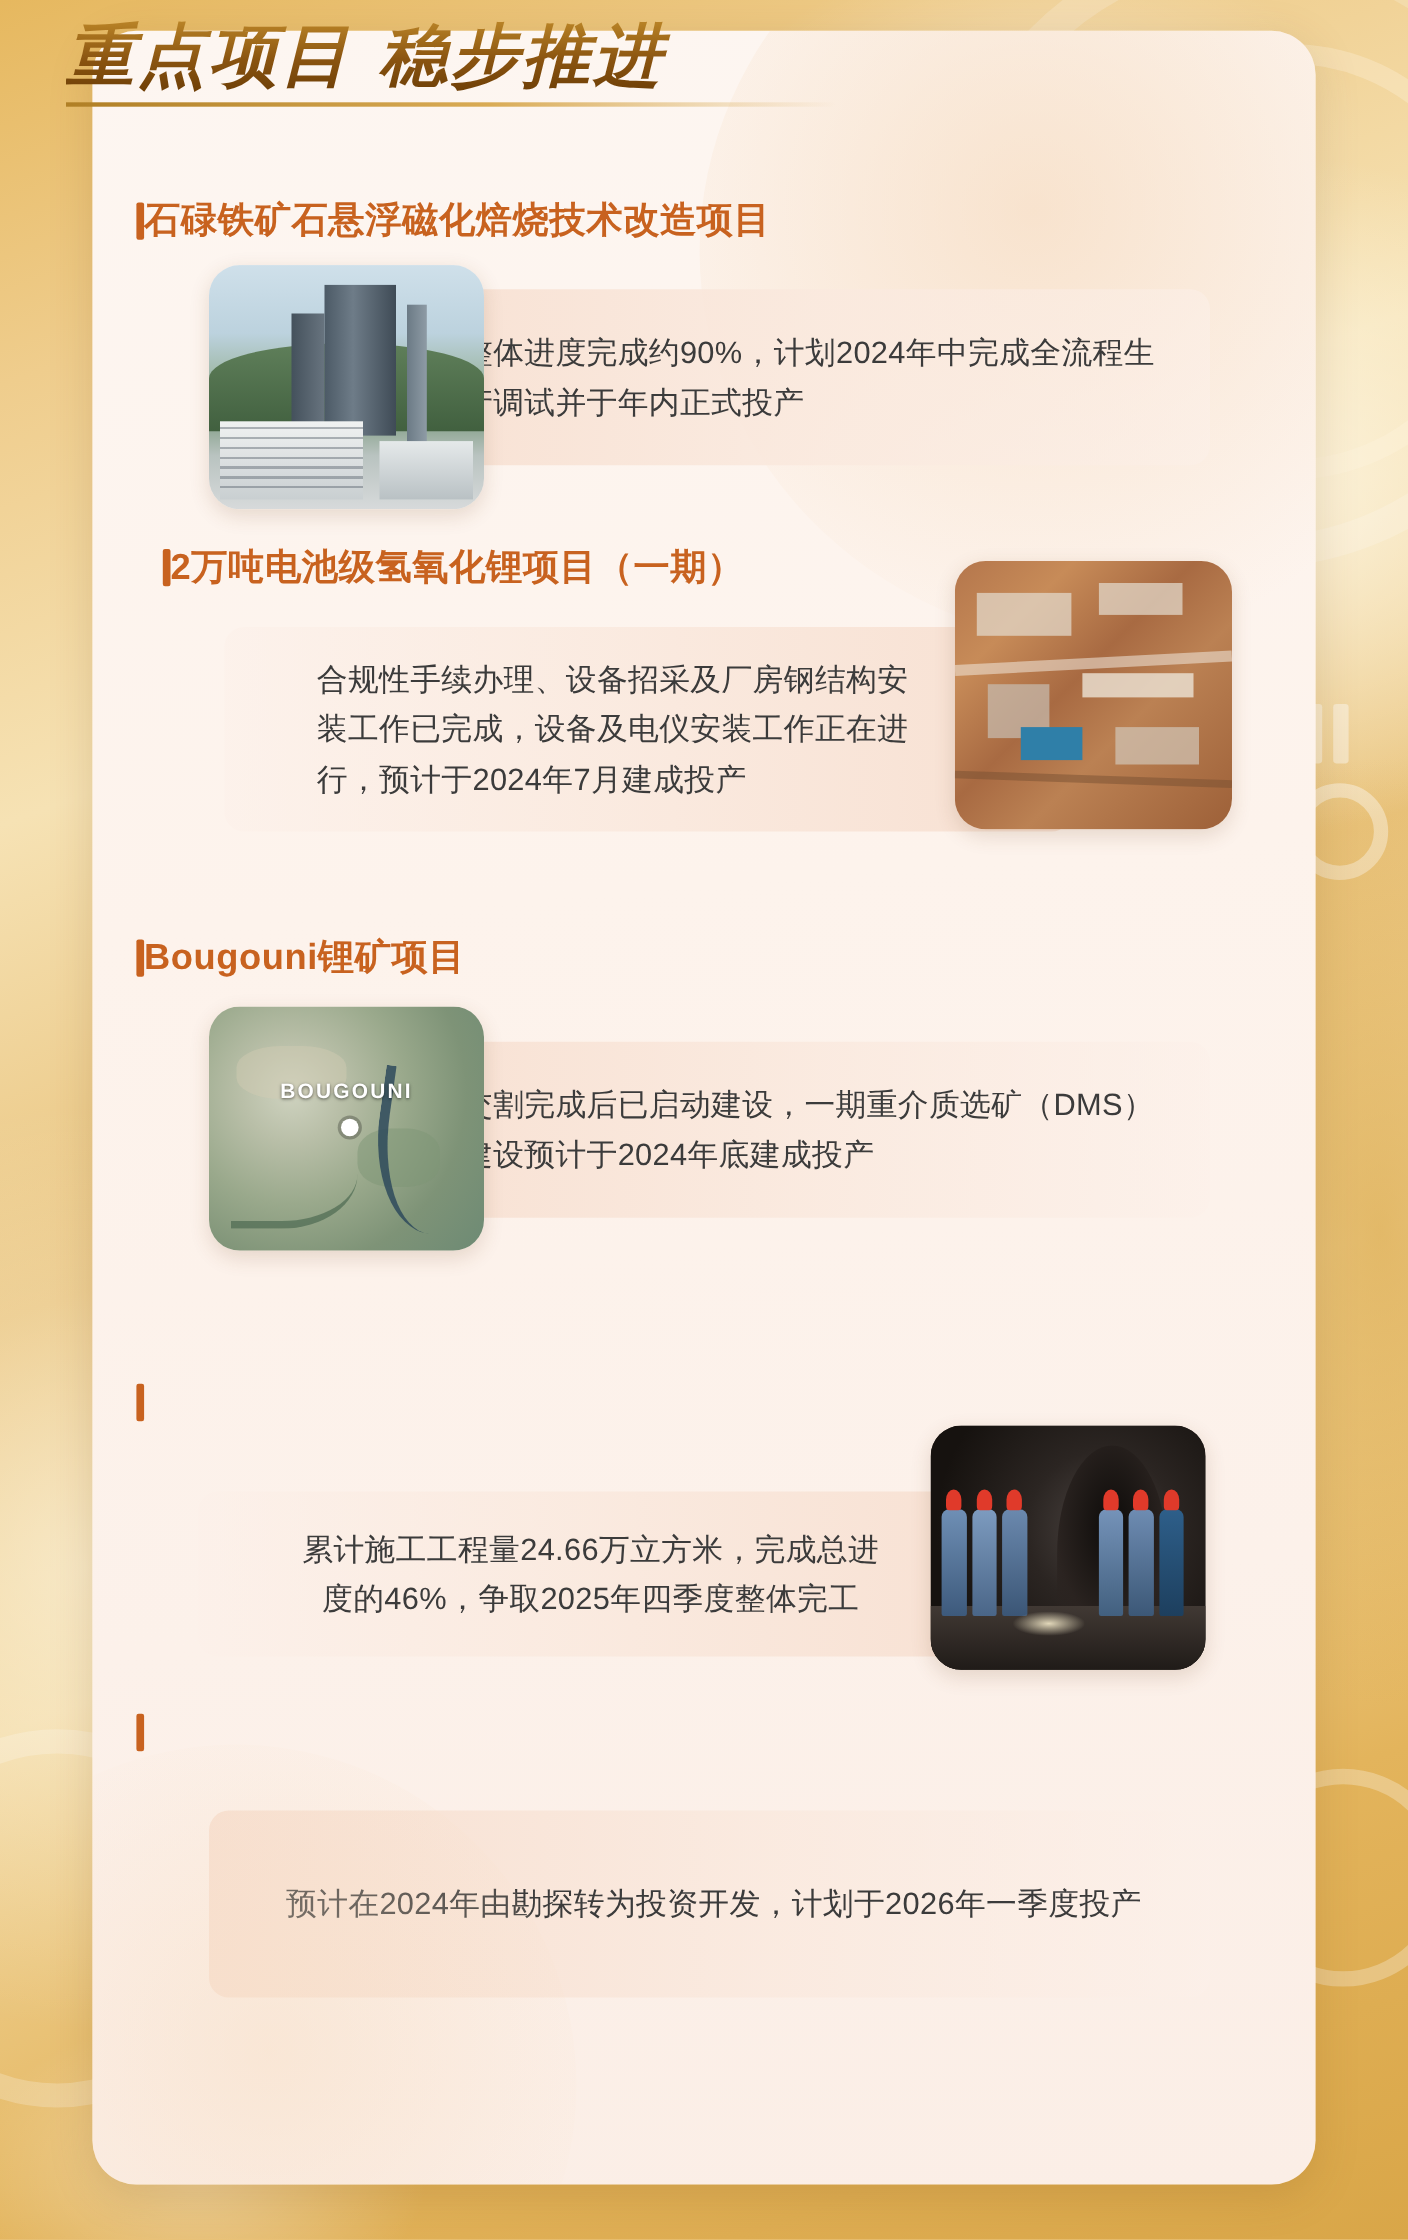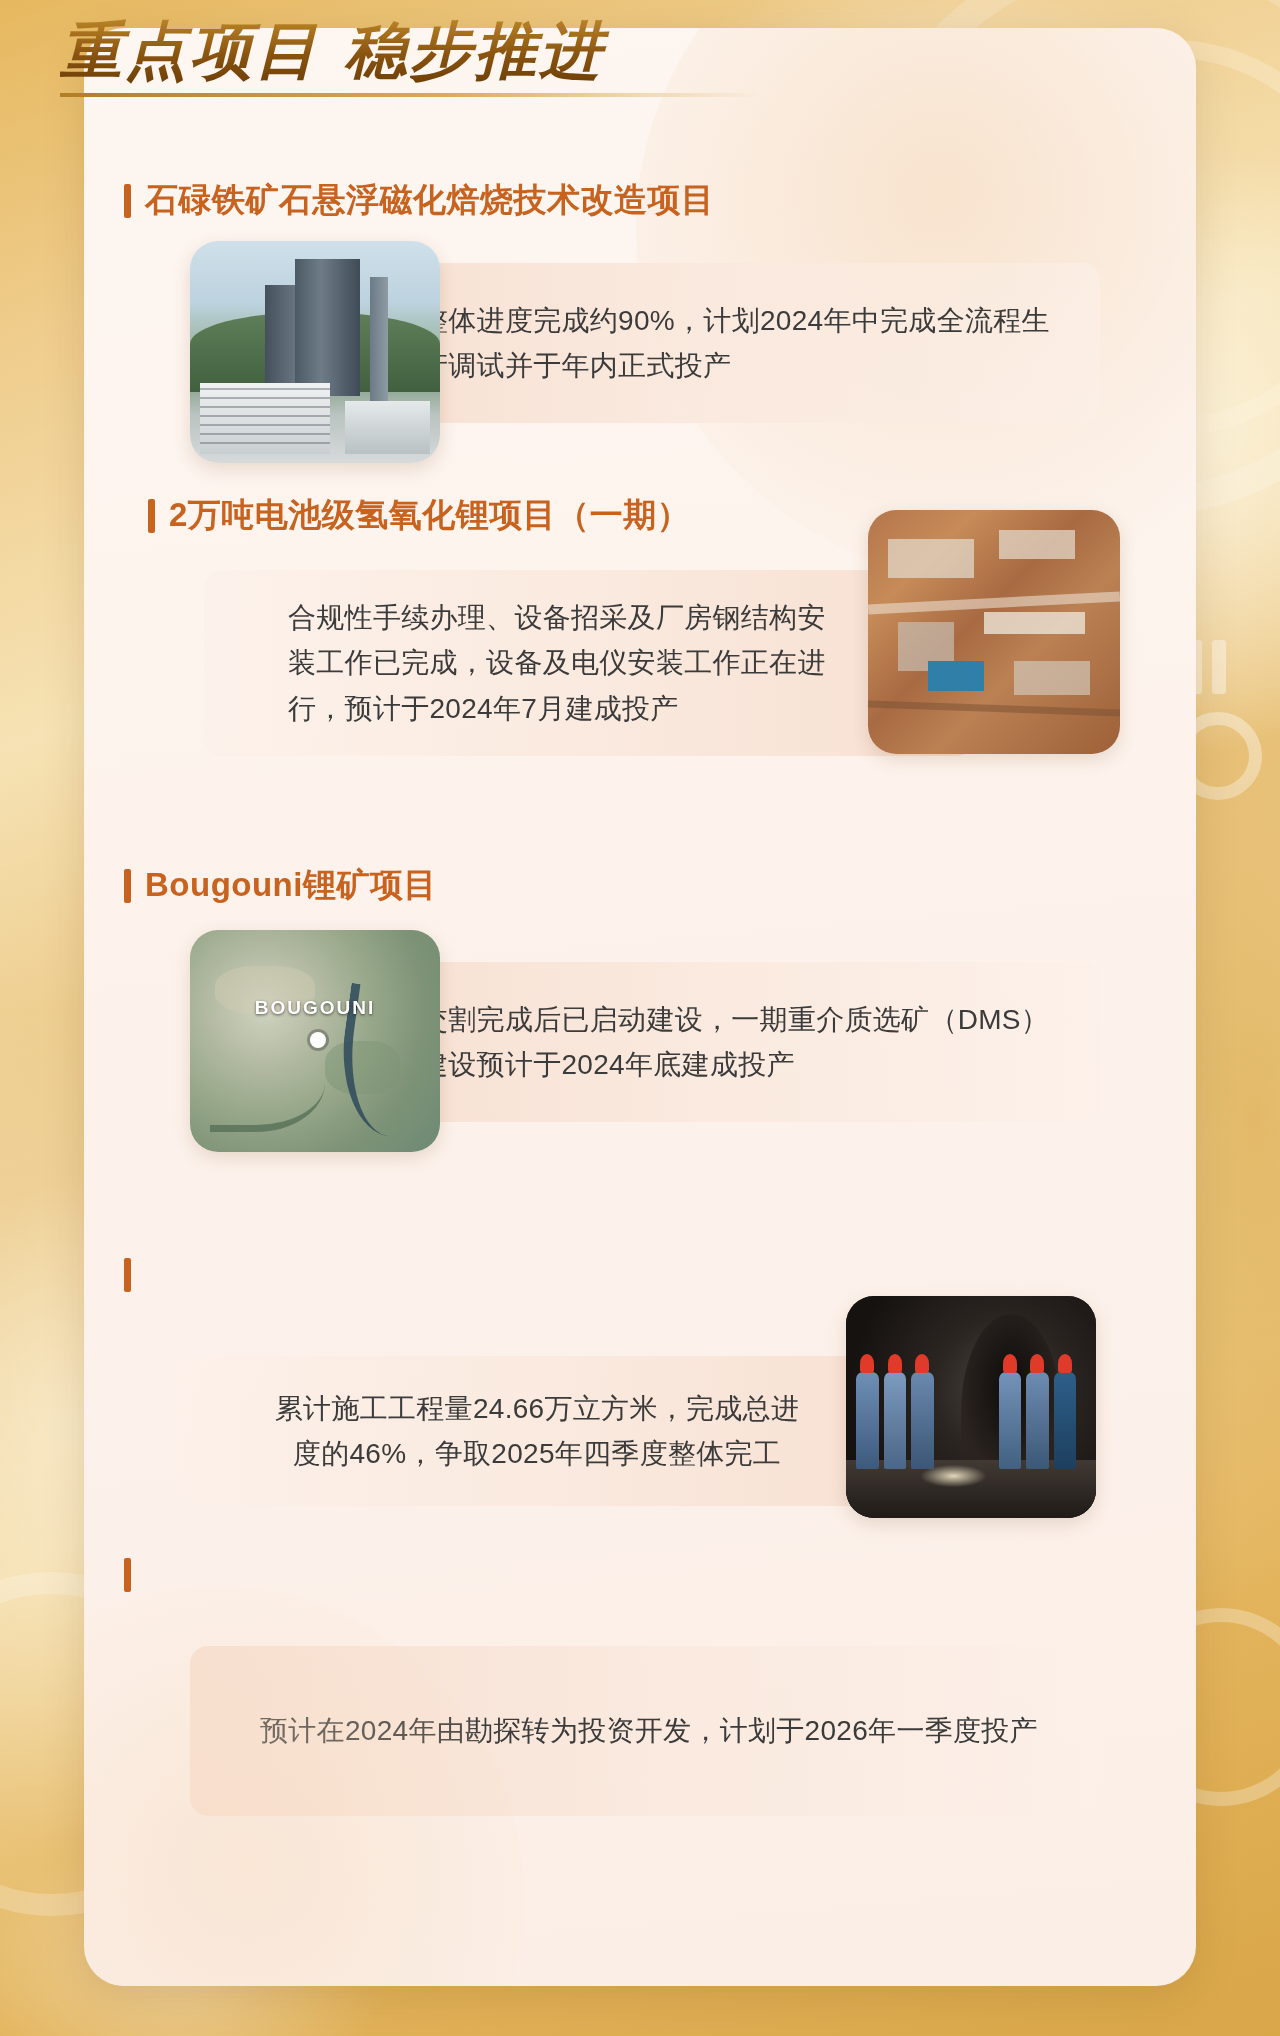--- a/index.html
+++ b/index.html
@@ -137,21 +137,20 @@
     position: absolute;
     left: 0; top: 0;
     width: 1112px;
     height: 1958px;
   }
   .section { position: absolute; left: 0; width: 1112px; }
 
   .heading {
     display: flex;
     align-items: center;
-    gap: 14px;
     padding-left: 40px;
   }
   .heading .tick {
     width: 7px;
     height: 34px;
     background: #c8621f;
     border-radius: 2px;
     flex: none;
   }
   .heading .htext {
@@ -338,21 +337,21 @@
             <div class="blk b2"></div>
             <div class="blk b3"></div>
             <div class="blk b4"></div>
             <div class="blk b5"></div>
             <div class="pool"></div>
           </div>
         </div>
       </div>
     </div>
 
-    <div class="section" style="top:820px;margin-top:15px;">
+    <div class="section" style="top:820px;">
       <div class="heading">
         <span class="tick"></span>
         <span class="htext">Bougouni锂矿项目</span>
       </div>
       <div class="row" style="height:236px;">
         <div class="panel" style="left:226px; top:36px; width:790px; height:160px; padding:0 40px 0 110px; box-sizing:border-box;">
           <p>交割完成后已启动建设，一期重介质选矿（DMS）建设预计于2024年底建成投产</p>
         </div>
         <div class="photo" style="left:106px; top:4px; width:250px; height:222px;">
           <div class="ph ph-sat">

